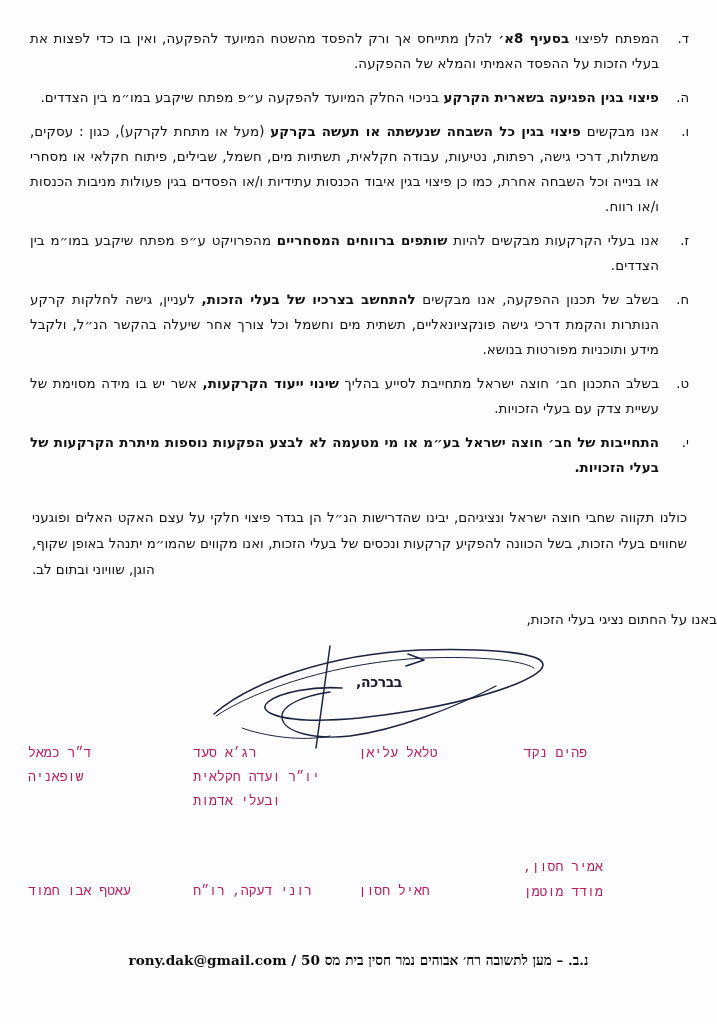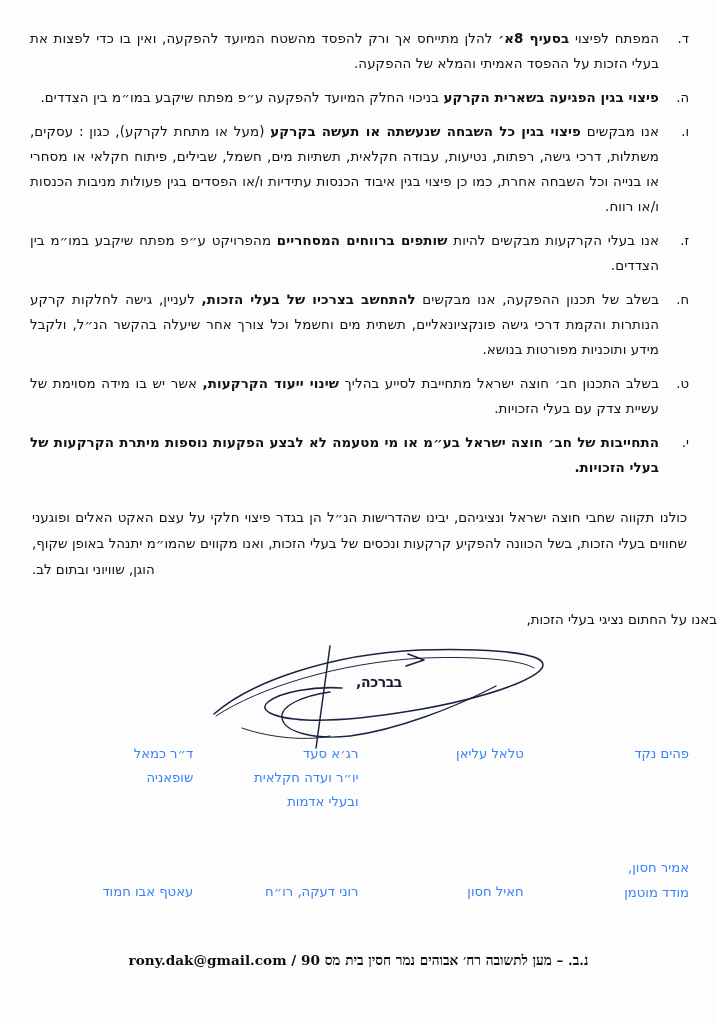--- a/index.html
+++ b/index.html
@@ -126,25 +126,26 @@
     display: flex;
     flex-direction: row;
     direction: rtl;
   }
 
   .signatories.row-one { top: 742px; }
   .signatories.row-two { top: 880px; }
 
   .sig-col {
     flex: 1 1 0;
-    text-align: right;
+    text-align: left;
     font-size: 13.2px;
     line-height: 24px;
-    color: #3b82f6;
-    direction: rtl;
+    color: #be185d;
+    direction: rtl;
+    font-family: Liberation Mono, monospace;
   }
 
   .sig-name { display: block; }
   .sig-role { display: block; }
 
   .sig-col .sig-above {
     display: block;
     margin-bottom: 1px;
   }
 
@@ -265,16 +266,16 @@
     </div>
     <div class="sig-col">
       <span class="sig-name">רוני דעקה, רו״ח</span>
     </div>
     <div class="sig-col">
       <span class="sig-name">עאטף אבו חמוד</span>
     </div>
   </div>
 
   <div class="postscript">
-    <span>נ.ב. – מען לתשובה רח׳ אבוהים נמר חסין בית מס 90 / </span><span class="email">rony.dak@gmail.com</span>
+    <span>נ.ב. – מען לתשובה רח׳ אבוהים נמר חסין בית מס 50 / </span><span class="email">rony.dak@gmail.com</span>
   </div>
 
 </div>
 
 </body></html>

